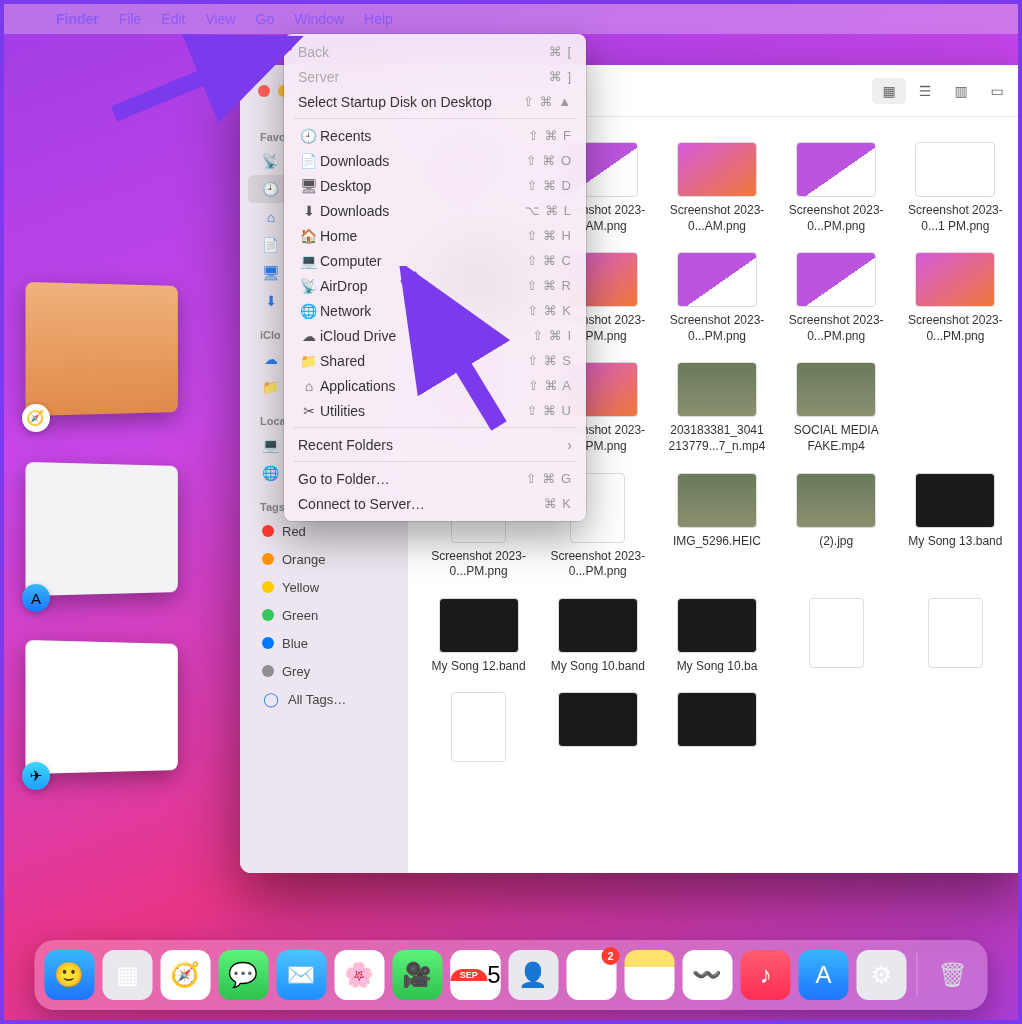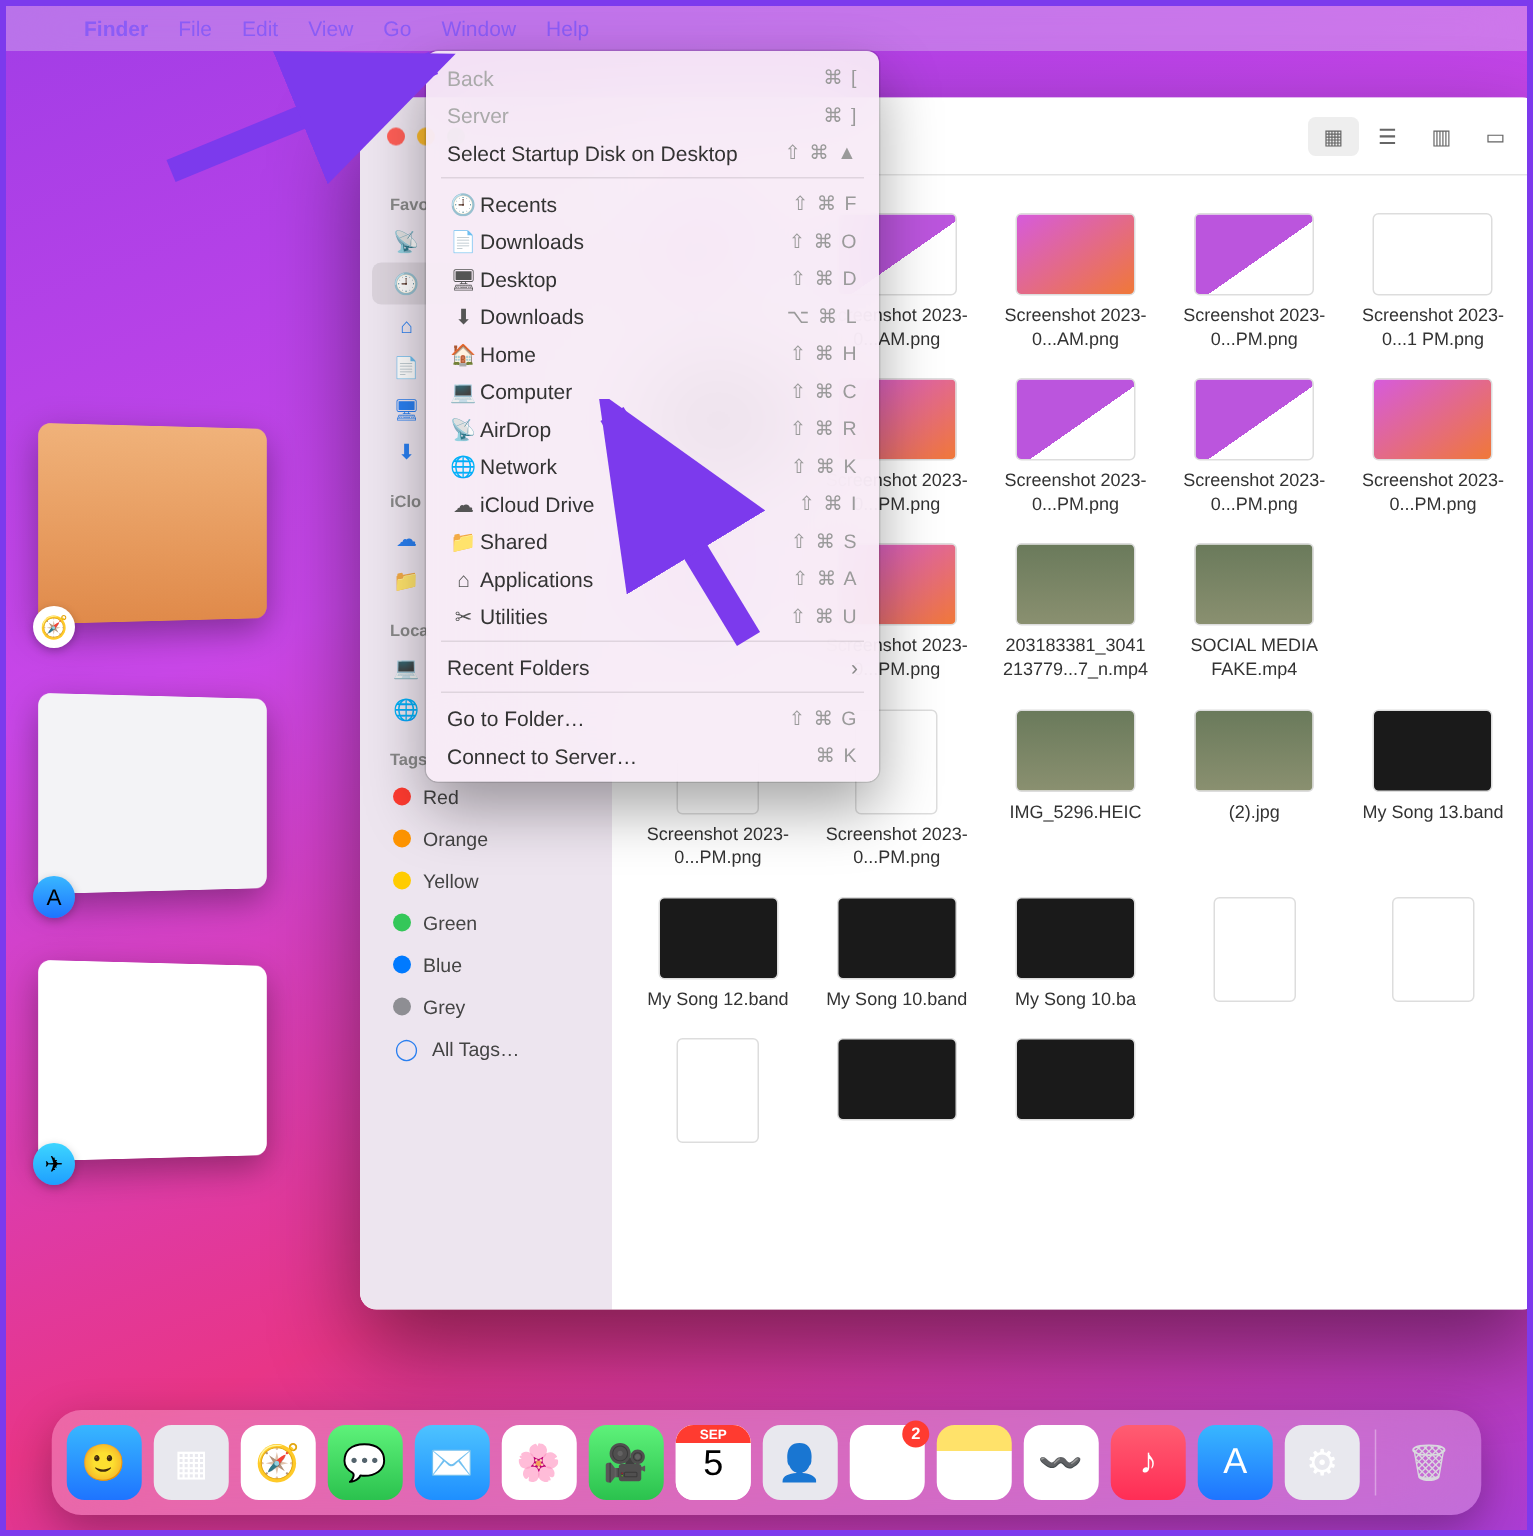--- a/index.html
+++ b/index.html
@@ -413,21 +413,21 @@
 
 <div class="dock" id="dock">
     <div class="di" style="background: linear-gradient(rgb(56, 183, 255), rgb(30, 116, 255));">🙂</div>
     <div class="di" style="background: rgb(232, 232, 238);">▦</div>
     <div class="di" style="background: rgb(255, 255, 255);">🧭</div>
     <div class="di" style="background: linear-gradient(rgb(94, 242, 122), rgb(43, 194, 78));">💬</div>
     <div class="di" style="background: linear-gradient(rgb(77, 195, 255), rgb(30, 143, 255));">✉️</div>
     <div class="di" style="background: rgb(255, 255, 255);">🌸</div>
     <div class="di" style="background: linear-gradient(rgb(94, 242, 122), rgb(43, 194, 78));">🎥</div>
     <div class="di" style="background: rgb(255, 255, 255);">
-      <div style="width:100%;height:100%;border-radius:12px;background:#fff;display:flex;flex-direction:column;align-items:center;font-family:-apple-system">
+      <div style="width:100%;height:100%;border-radius:12px;background:#fff;display:flex;flex-direction:row;align-items:center;font-family:-apple-system">
         <div style="background:#ff3b30;width:100%;color:#fff;font-size:9px;font-weight:700;text-align:center;border-radius:12px 12px 0 0;padding:1px 0">SEP</div>
         <div style="color:#000;font-size:24px;font-weight:400">5</div>
       </div>
     </div>
     <div class="di" style="background: rgb(232, 232, 238);">👤</div>
     <div class="di" style="background: rgb(255, 255, 255);">☑<span class="badge">2</span></div>
     <div class="di" style="background: linear-gradient(rgb(255, 226, 106) 35%, rgb(255, 255, 255) 35%);"></div>
     <div class="di" style="background: rgb(255, 255, 255);">〰️</div>
     <div class="di" style="background: linear-gradient(rgb(255, 93, 114), rgb(255, 45, 85));">♪</div>
     <div class="di" style="background: linear-gradient(rgb(56, 183, 255), rgb(30, 116, 255));">A</div>

